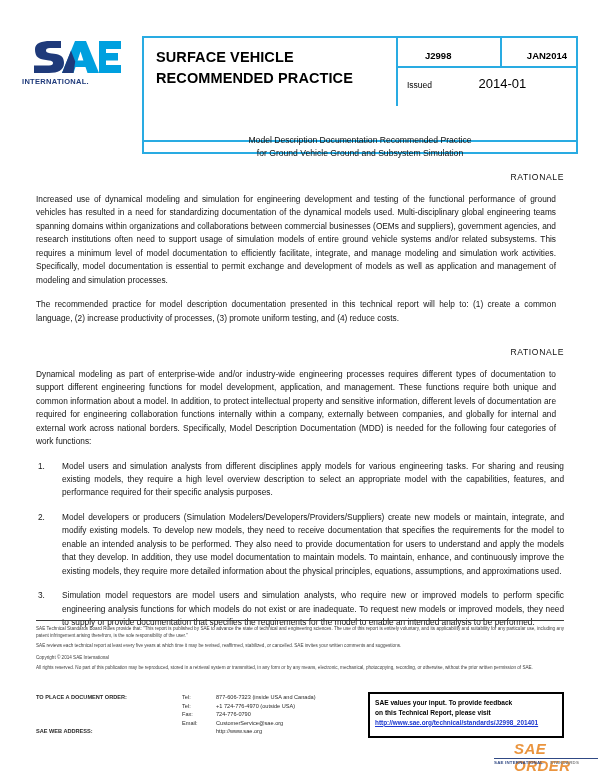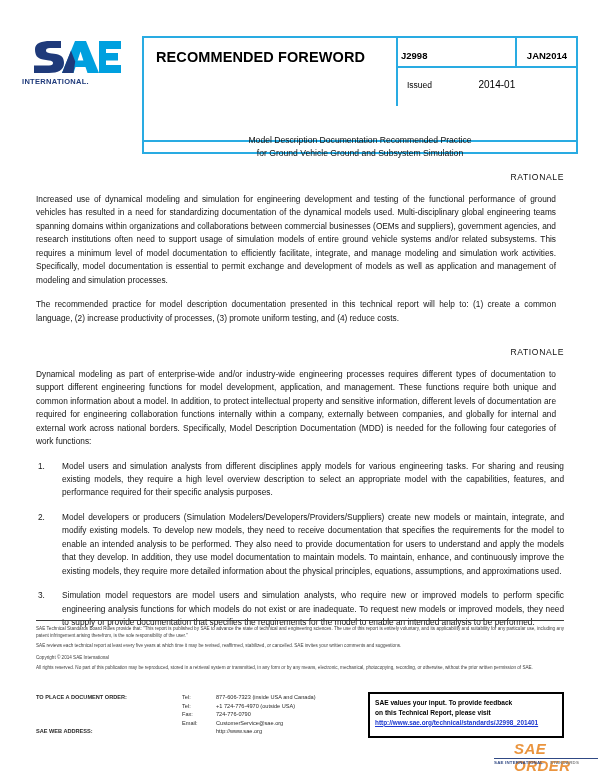--- a/index.html
+++ b/index.html
@@ -27,37 +27,37 @@
   .cell-title{
     position:absolute;left:0;top:0;width:254px;height:68px;
     box-sizing:border-box;padding:9px 0 0 12px;
     border-right:2px solid #29ABE2;
   }
   .cell-title .t{
     display:block;font-size:14.5px;font-weight:bold;line-height:1.42;
     letter-spacing:.1px;color:#000;white-space:nowrap;
   }
   .cell-num{
-    position:absolute;left:254px;top:0;width:119px;height:30px;
+    position:absolute;left:254px;top:0;width:104px;height:30px;
     box-sizing:border-box;border-bottom:2px solid #29ABE2;
     border-right:2px solid #29ABE2;
-    padding:7px 0 0 3px;
+    padding:7px 0 0 27px;
   }
   .cell-date{
     position:absolute;left:358px;top:0;right:0;height:30px;
     box-sizing:border-box;border-bottom:2px solid #29ABE2;
     padding:7px 9px 0 1px;text-align:right;
   }
   .cell-num span,.cell-date span{font-size:9.5px;font-weight:bold;color:#000;}
   .cell-issued{
     position:absolute;left:254px;top:30px;right:0;height:38px;
     box-sizing:border-box;padding:6px 0 0 9px;
   }
   .cell-issued .lab{font-size:8.5px;color:#000;}
-  .cell-issued .val{font-size:10px;color:#000;margin-left:42px;}
+  .cell-issued .val{font-size:13px;color:#000;margin-left:42px;}
   .hdr-bottom{
     position:absolute;left:0;top:68px;right:0;bottom:0;
     border-top:2px solid #29ABE2;
     display:flex;align-items:center;justify-content:center;margin-top:34px;
   }
   .hdr-bottom .inner{text-align:center;}
   .hdr-bottom .l{display:block;font-size:8.6px;line-height:1.55;color:#111;}
 
   
   .body{position:absolute;left:36px;top:172px;width:528px;}
@@ -155,21 +155,22 @@
         </g>
       </svg>
       <span class="logo-sub">INTERNATIONAL.</span>
     </div>
 
     <div class="hdr-table">
 
       <div class="hdr-top">
 
         <div class="cell-title">
-          <span class="t">RECOMMENDED FOREWORD</span>
+          <span class="t">SURFACE VEHICLE</span>
+          <span class="t">RECOMMENDED PRACTICE</span>
         </div>
 
         <div class="cell-num">
           <span>J2998</span>
         </div>
 
         <div class="cell-date">
           <span>JAN2014</span>
         </div>
 

